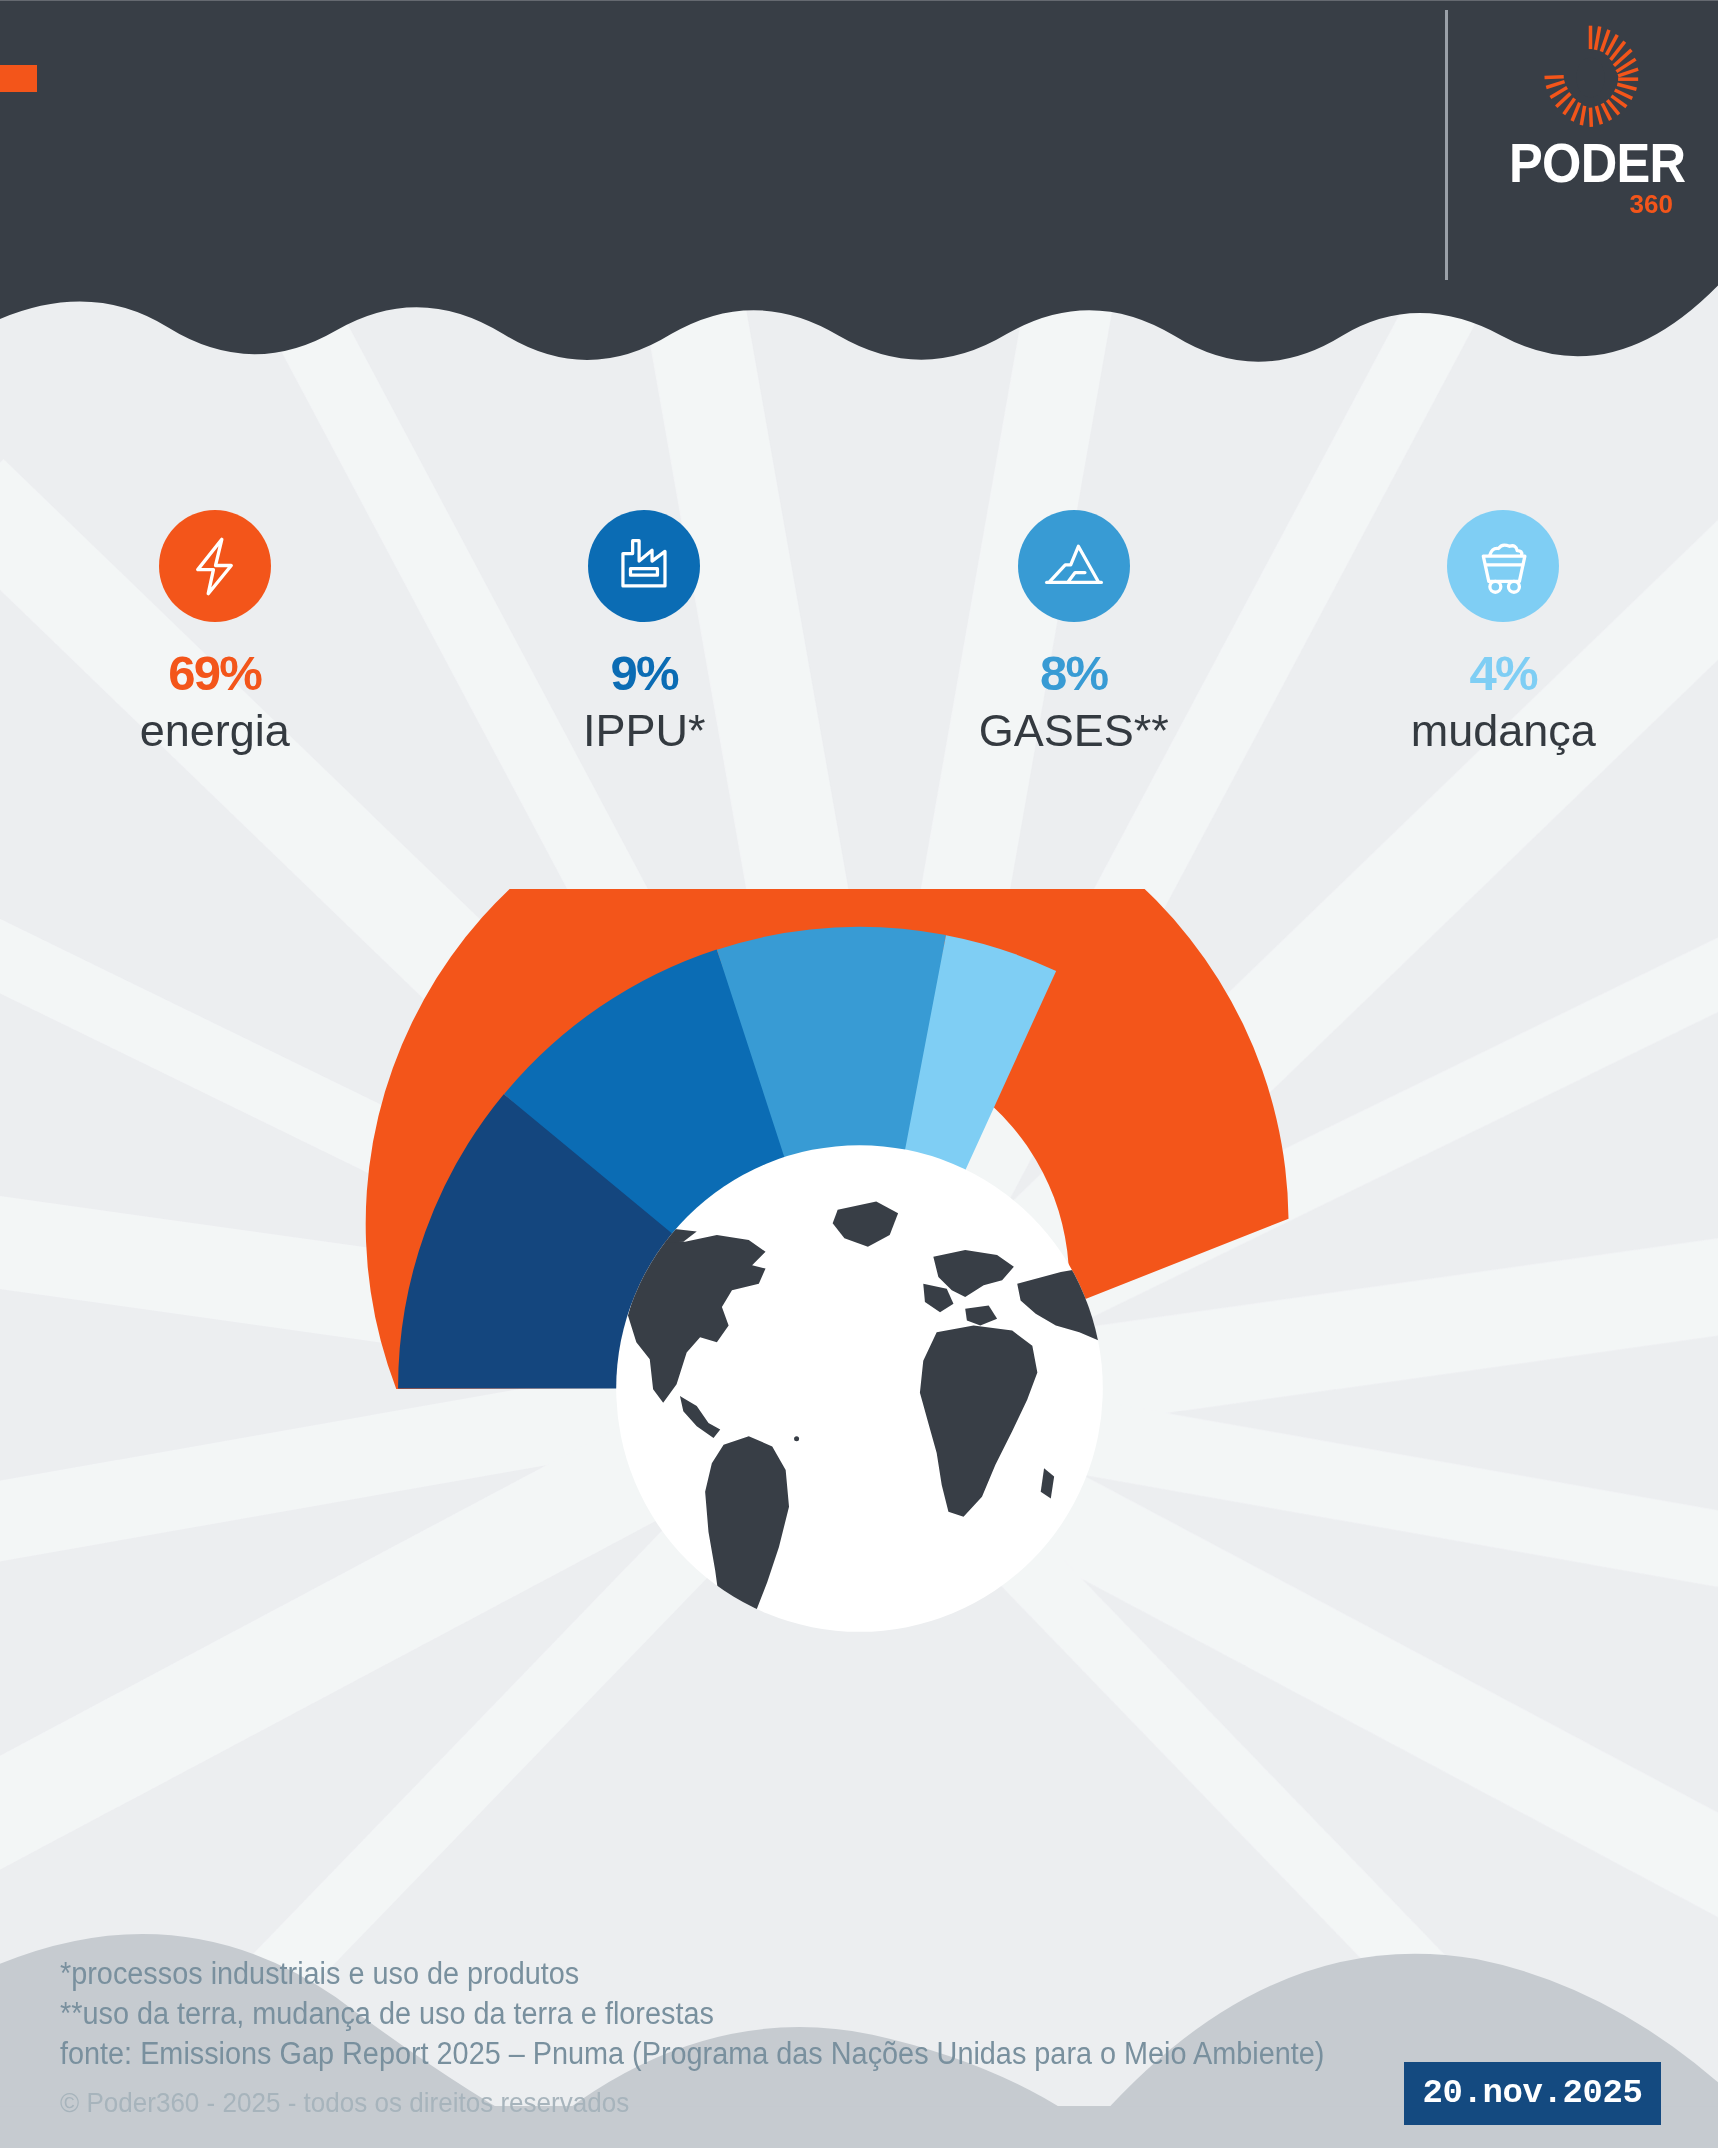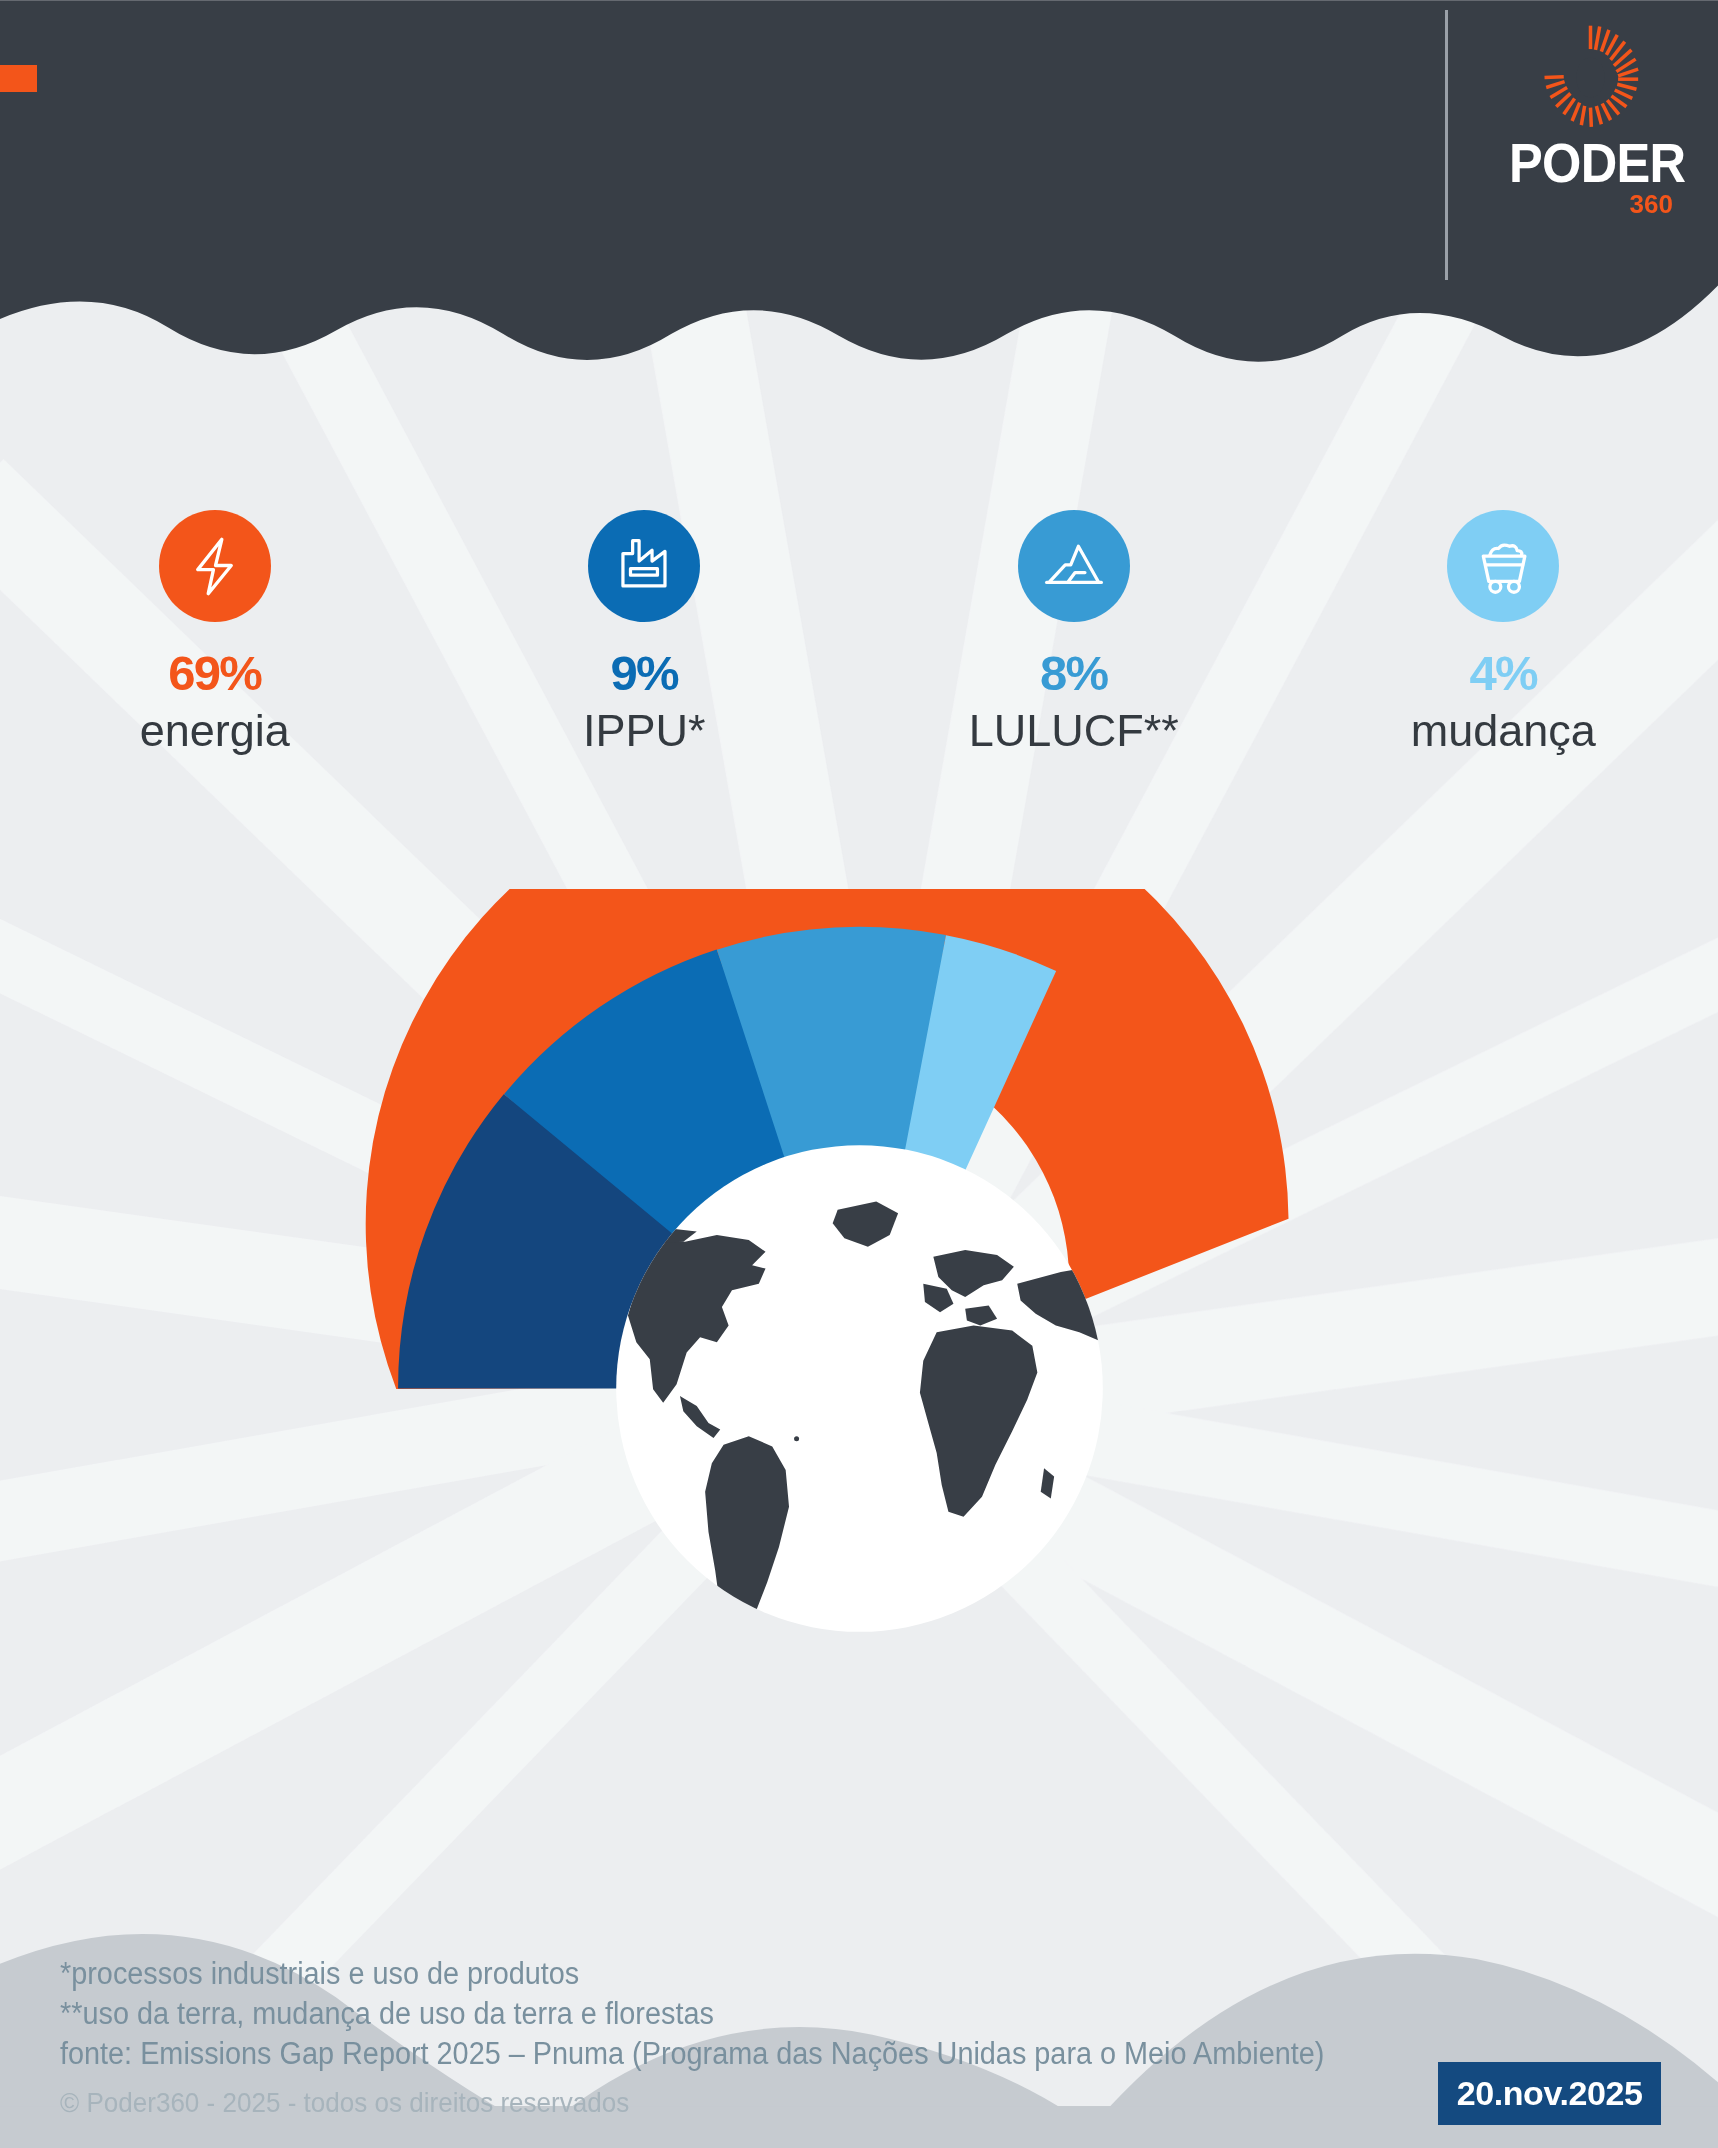--- a/index.html
+++ b/index.html
@@ -193,21 +193,21 @@
     color: #A7B4BC;
     transform: scaleX(0.93);
     transform-origin: left center;
     white-space: nowrap;
   }
   #date-badge {
     position: absolute;
     right: 0; bottom: -5px;
     background: #144A80;
     color: #FFFFFF;
-    font-family: Liberation Sans, sans-serif;
+    font-family: Liberation Mono, monospace;
     font-weight: bold;
     font-size: 34px;
     line-height: 34px;
     padding: 13.4px 18.5px 15px 18.5px;
     letter-spacing: -0.4px;
   }
 </style>
 </head>
 <body>
 
@@ -392,21 +392,21 @@
       <div class="stat-circle" style="background:#389BD4">
         <svg width="70" height="70" viewBox="0 0 64 64">
           <g fill="none" stroke="#FFFFFF" stroke-width="3" stroke-linejoin="round" stroke-linecap="round">
             <path d="M 10 46 L 24 31 L 29 31 L 36 14 L 54 46"></path>
             <path d="M 27 46 L 33 38 L 42 38"></path>
             <line x1="7" y1="47" x2="57" y2="47"></line>
           </g>
         </svg>
       </div>
       <div class="stat-pct" style="color:#389BD4">8%</div>
-      <div class="stat-label">LULUCF**</div>
+      <div class="stat-label">GASES**</div>
     </div>
 
     <div class="stat">
       <div class="stat-circle" style="background:#7FCEF4">
         <svg width="70" height="70" viewBox="0 0 64 64">
           <g fill="none" stroke="#FFFFFF" stroke-width="3" stroke-linejoin="round" stroke-linecap="round">
             <path d="M 20 22 Q 22 15 28 16 Q 31 11 38 14 Q 44 12 45 18 Q 50 18 49 22"></path>
             <path d="M 14 23 L 52 23 L 47 46 L 19 46 Z"></path>
             <line x1="16" y1="31" x2="50" y2="31"></line>
             <circle cx="25" cy="51" r="5"></circle>

